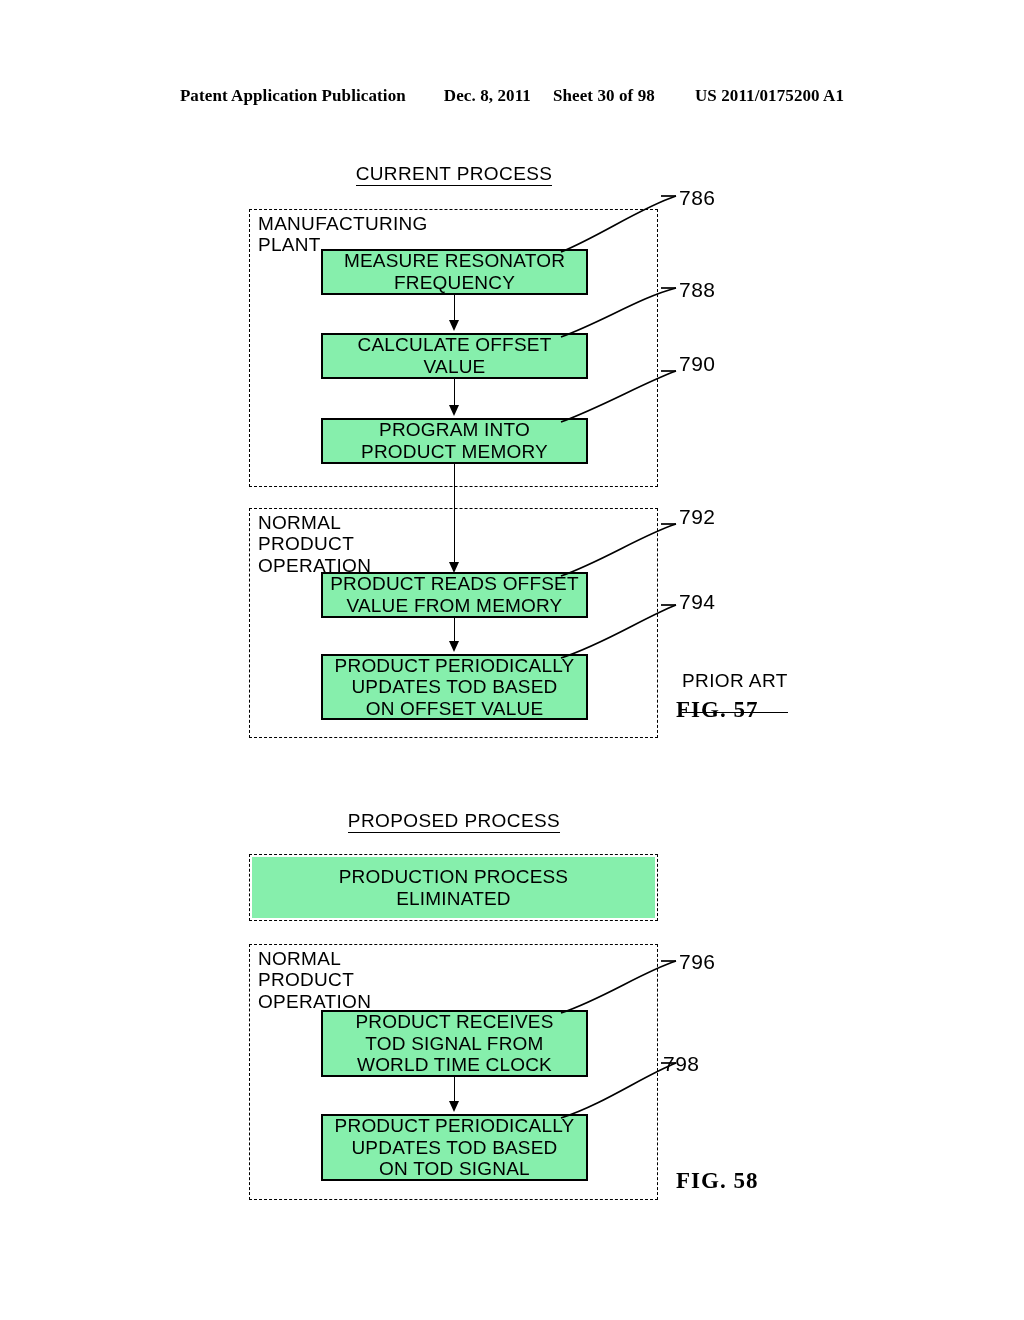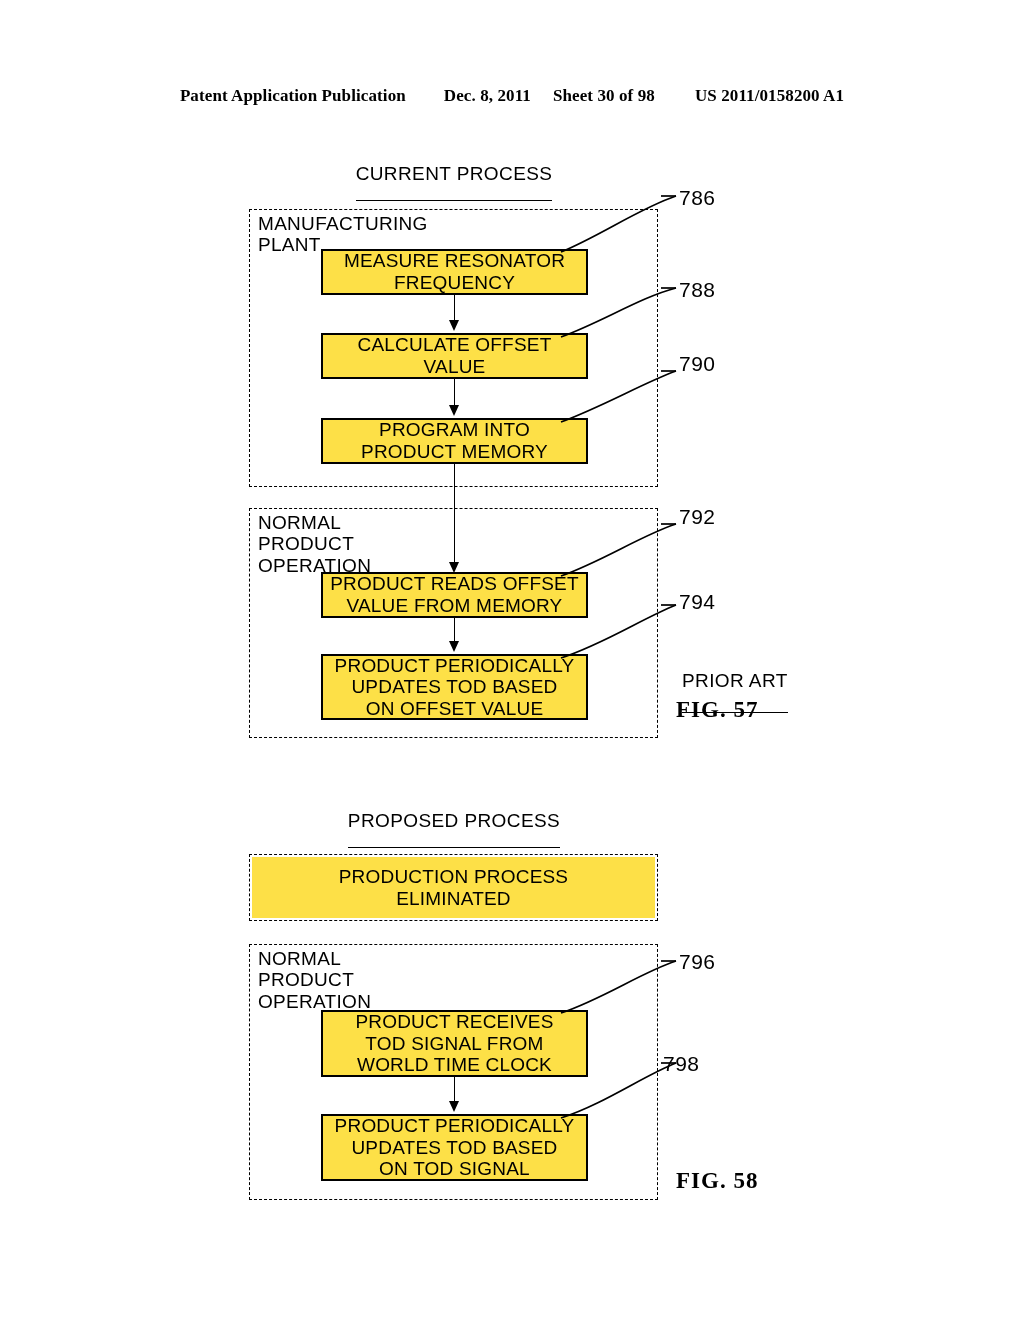--- a/index.html
+++ b/index.html
@@ -43,21 +43,21 @@
   
   .sec-title {
     position: absolute;
     font-size: 19px;
     letter-spacing: 0.4px;
     white-space: nowrap;
     text-align: center;
   }
   .sec-title .txt {
     display: inline-block;
-    padding-bottom: 15px;
+    padding-bottom: 0;
     border-bottom: 1.6px solid #000;
   }
 
   
   .dashed-box {
     position: absolute;
     border: 1.7px dashed #000000;
     box-sizing: border-box;
   }
   .region-label {
@@ -66,21 +66,21 @@
     letter-spacing: 0.3px;
     line-height: 1.12;
     white-space: pre-line;
   }
 
   
   .proc-box {
     position: absolute;
     border: 2px solid #000000;
     box-sizing: border-box;
-    background: #fde047;
+    background: #86efac;
     display: flex;
     align-items: center;
     justify-content: center;
     text-align: center;
     font-size: 19px;
     letter-spacing: 0.2px;
     line-height: 1.14;
     white-space: pre-line;
     padding: 1px 4px;
   }
@@ -138,21 +138,21 @@
     border-bottom: 1.6px solid #000;
   }
 </style>
 </head>
 <body>
 
 <div class="page-header">
   <span class="hdr-pub">Patent Application Publication</span>
   <span class="hdr-date">Dec. 8, 2011</span>
   <span class="hdr-sheet">Sheet 30 of 98</span>
-  <span class="hdr-num">US 2011/0158200 A1</span>
+  <span class="hdr-num">US 2011/0175200 A1</span>
 </div>
 
 <div class="figure">
 
   <div class="sec-title" style="left:249px; top:163px; width:410px;">
     <span class="txt">CURRENT PROCESS</span>
   </div>
 
   <div class="dashed-box" style="left:249px; top:209px; width:409px; height:278px;"></div>
   <div class="region-label" style="left:258px; top:213px;">MANUFACTURING PLANT</div>

